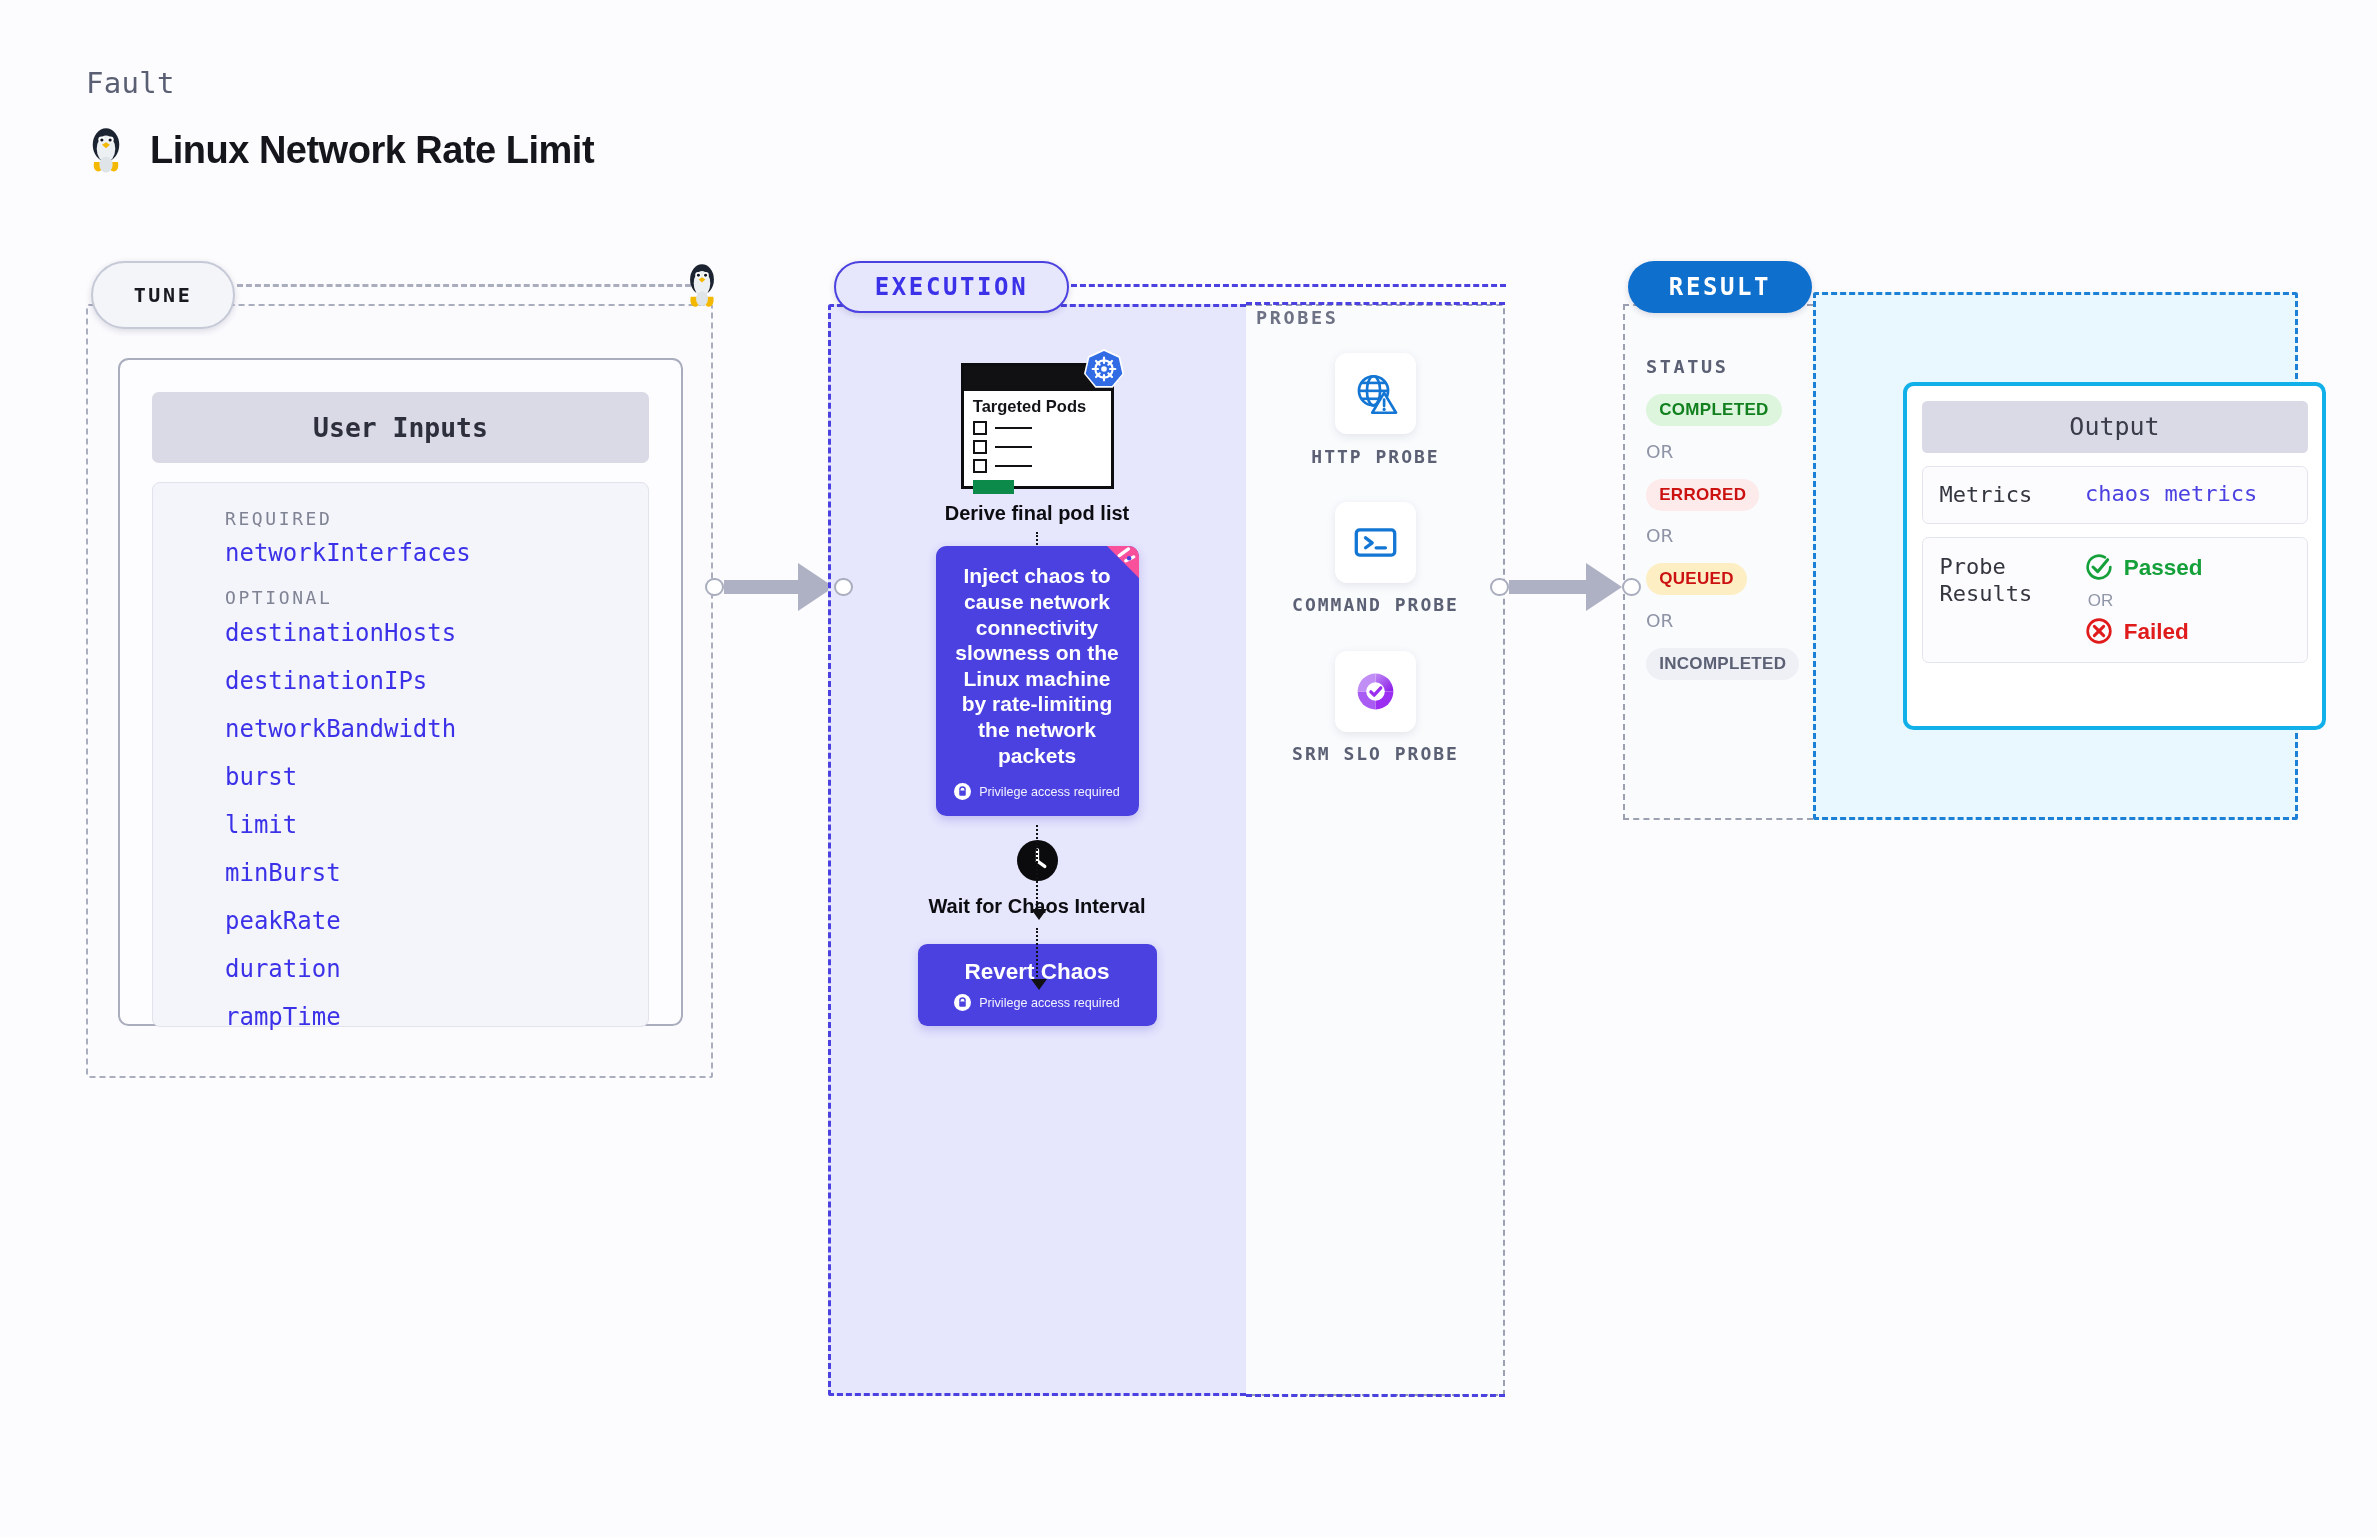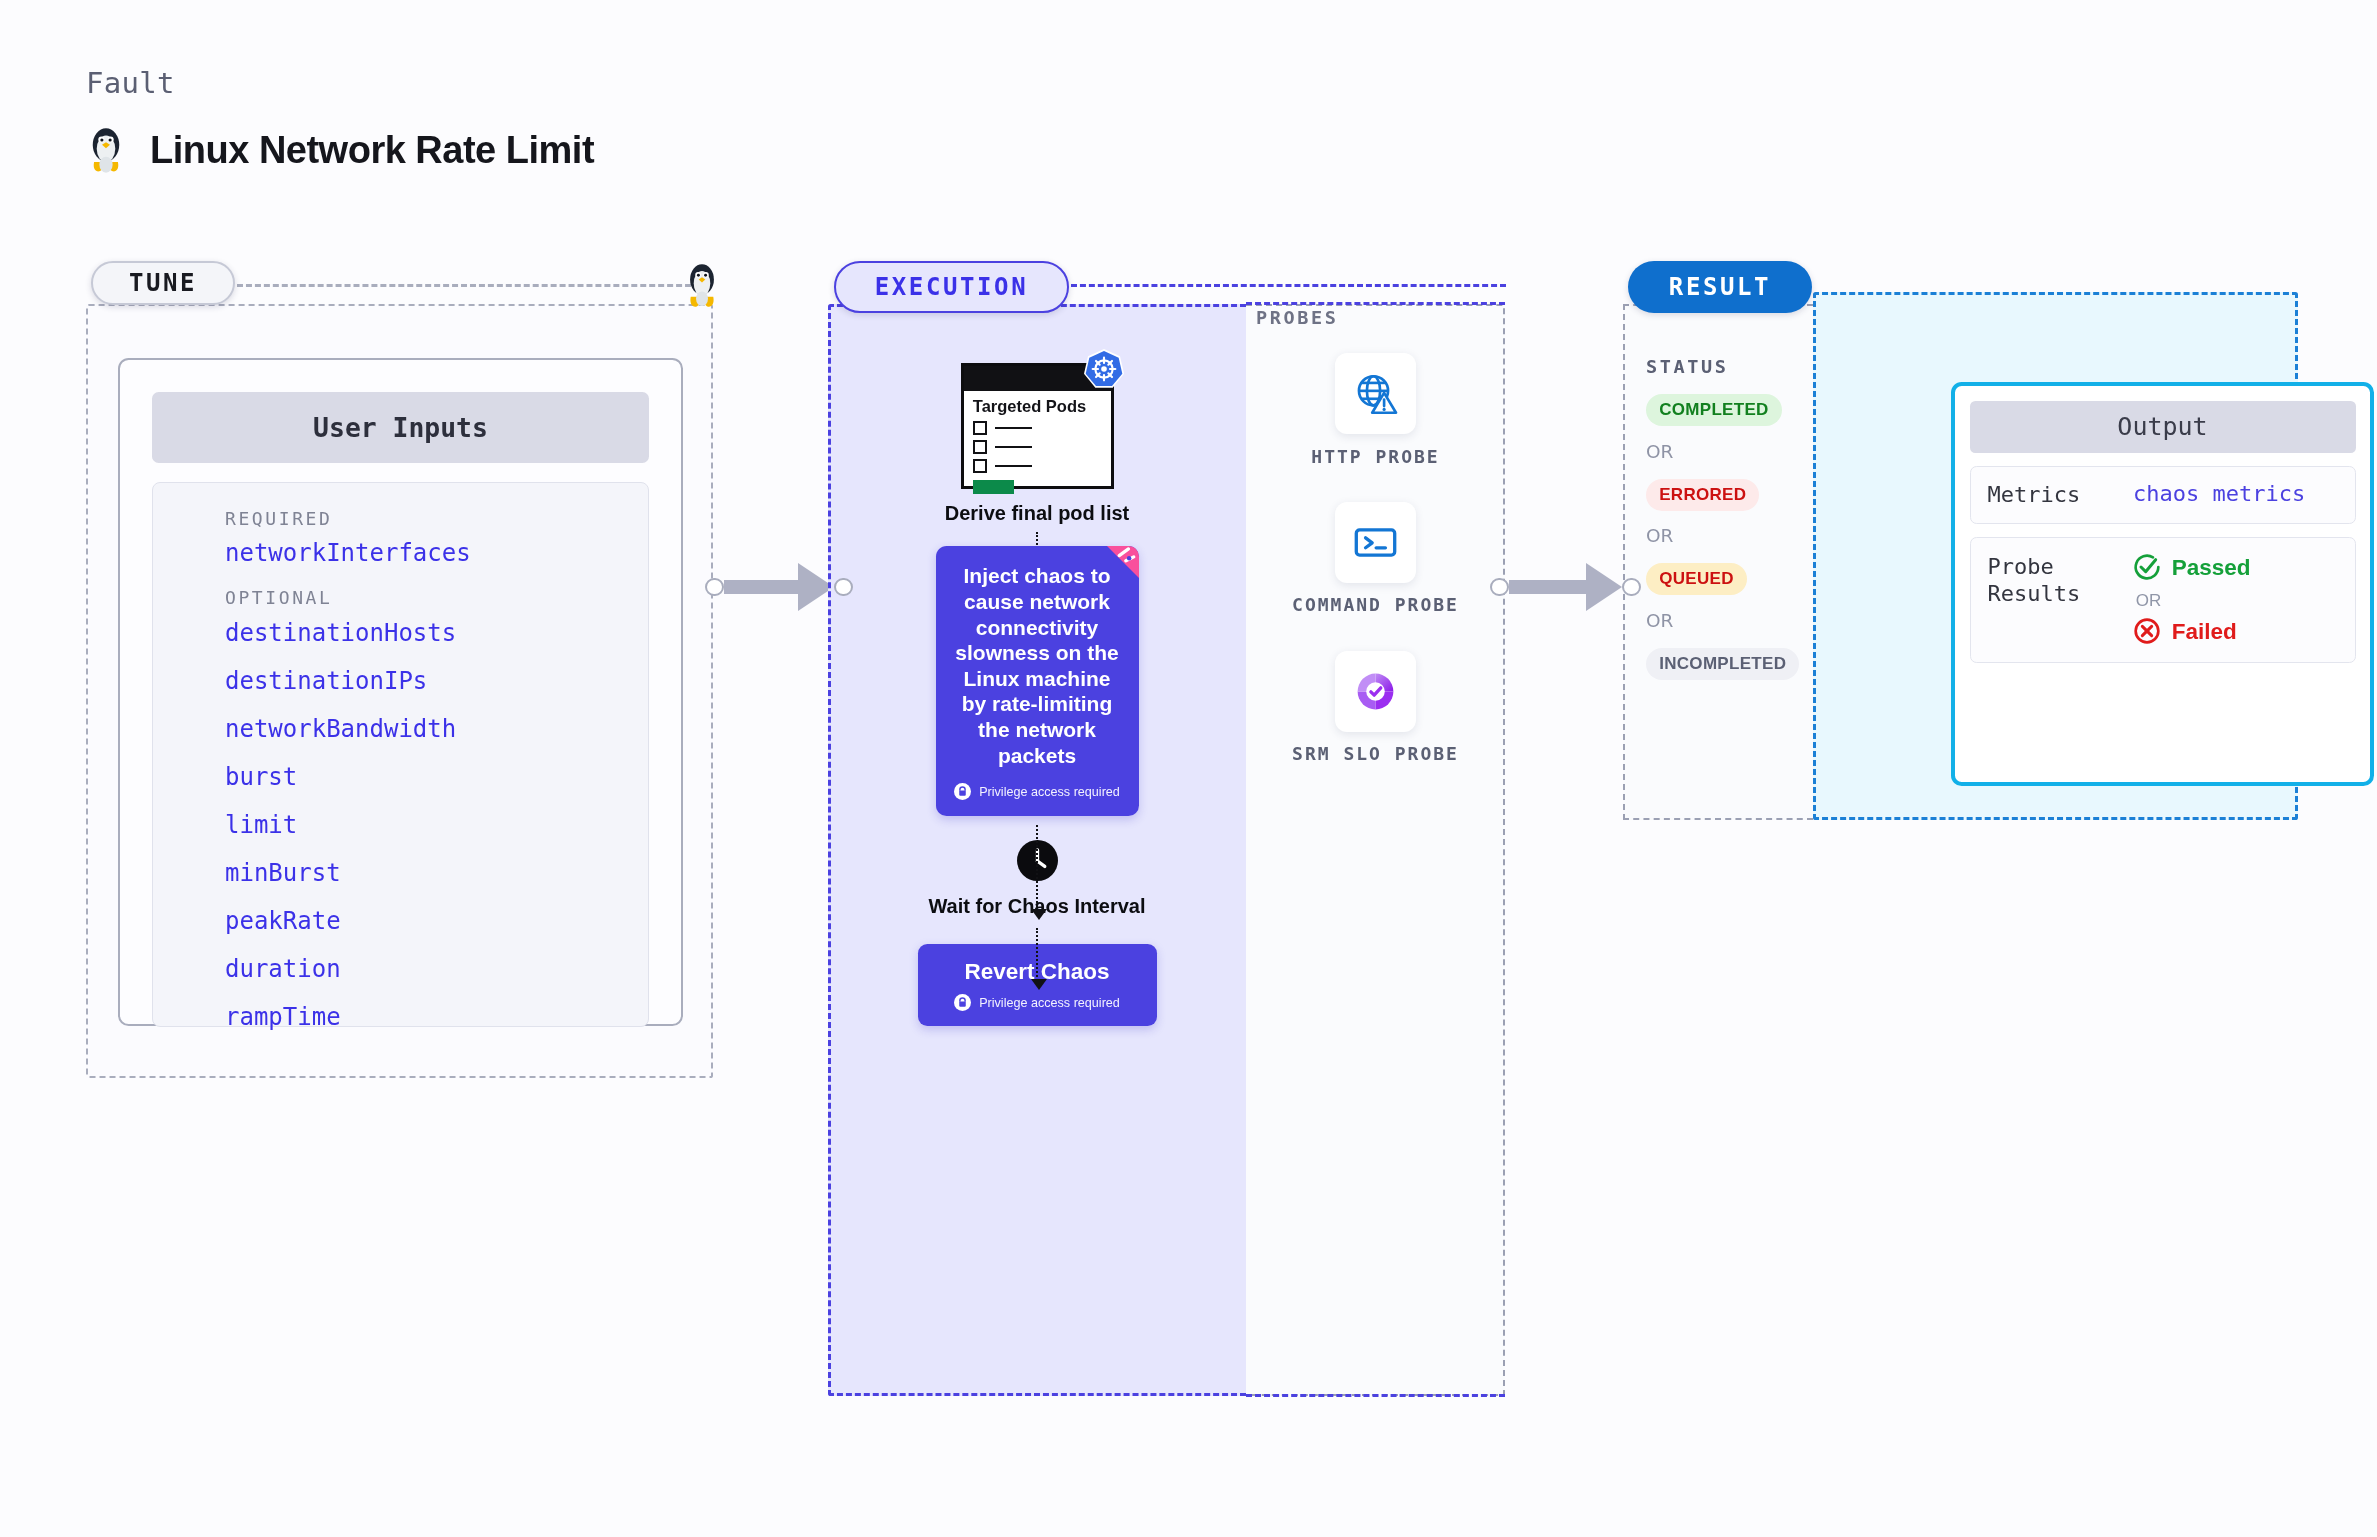--- a/index.html
+++ b/index.html
@@ -37,23 +37,23 @@
   }
   .dashed-region { position: absolute; }
 
   
   #tune-region {
     left: 86px; top: 288px; width: 627px; height: 774px;
     border: 2.6px dashed #a9adbd; border-radius: 2.6px;
     background: #fbfbfe;
   }
   #tune-tag {
-    left: 91px; top: 245px; width: 144px; height: 44px;
+    left: 91px; top: 245px; width: 144px; height: 68px;
     background: #f4f5f9; border: 2px solid #c6c9d6;
-    color: #191a21; font-size: 24px;
+    color: #191a21; font-size: 20px;
   }
   #tune-penguin { position: absolute; left: 681px; top: 245px; z-index: 7; }
   #tune-dash-line {
     position: absolute; left: 237px; top: 268px; width: 463px; height: 0;
     border-top: 3.3px dashed #a9adbd;
   }
 
   .card-outer {
     position: absolute; left: 118px; top: 342px; width: 565px; height: 668px;
     background: #fdfdff; border: 2.6px solid #a9adbd; border-radius: 10.6px;
@@ -227,21 +227,21 @@
     display: inline-block; margin-top: 17px;
     padding: 6px 13.2px; border-radius: 16px;
     font-size: 17px; font-weight: 700; letter-spacing: 0.3px;
   }
   .or-text {
     margin-top: 14.5px; font-size: 18.5px; color: #8e93a5;
     font-family: "DejaVu Sans", sans-serif;
   }
 
   #output-card {
-    position: absolute; left: 1951px; top: 366px; width: 423px; height: 404px;
+    position: absolute; left: 1903px; top: 366px; width: 423px; height: 348px;
     background: #ffffff; border: 4px solid #12b0e8; border-radius: 10.6px;
     padding: 14.5px;
   }
   #output-header {
     height: 52px; background: #d9dae6; border-radius: 5.3px;
     display: flex; align-items: center; justify-content: center;
     font-family: "DejaVu Sans Mono", monospace;
     font-size: 25px; color: #3a3c4a;
   }
   .output-row {

